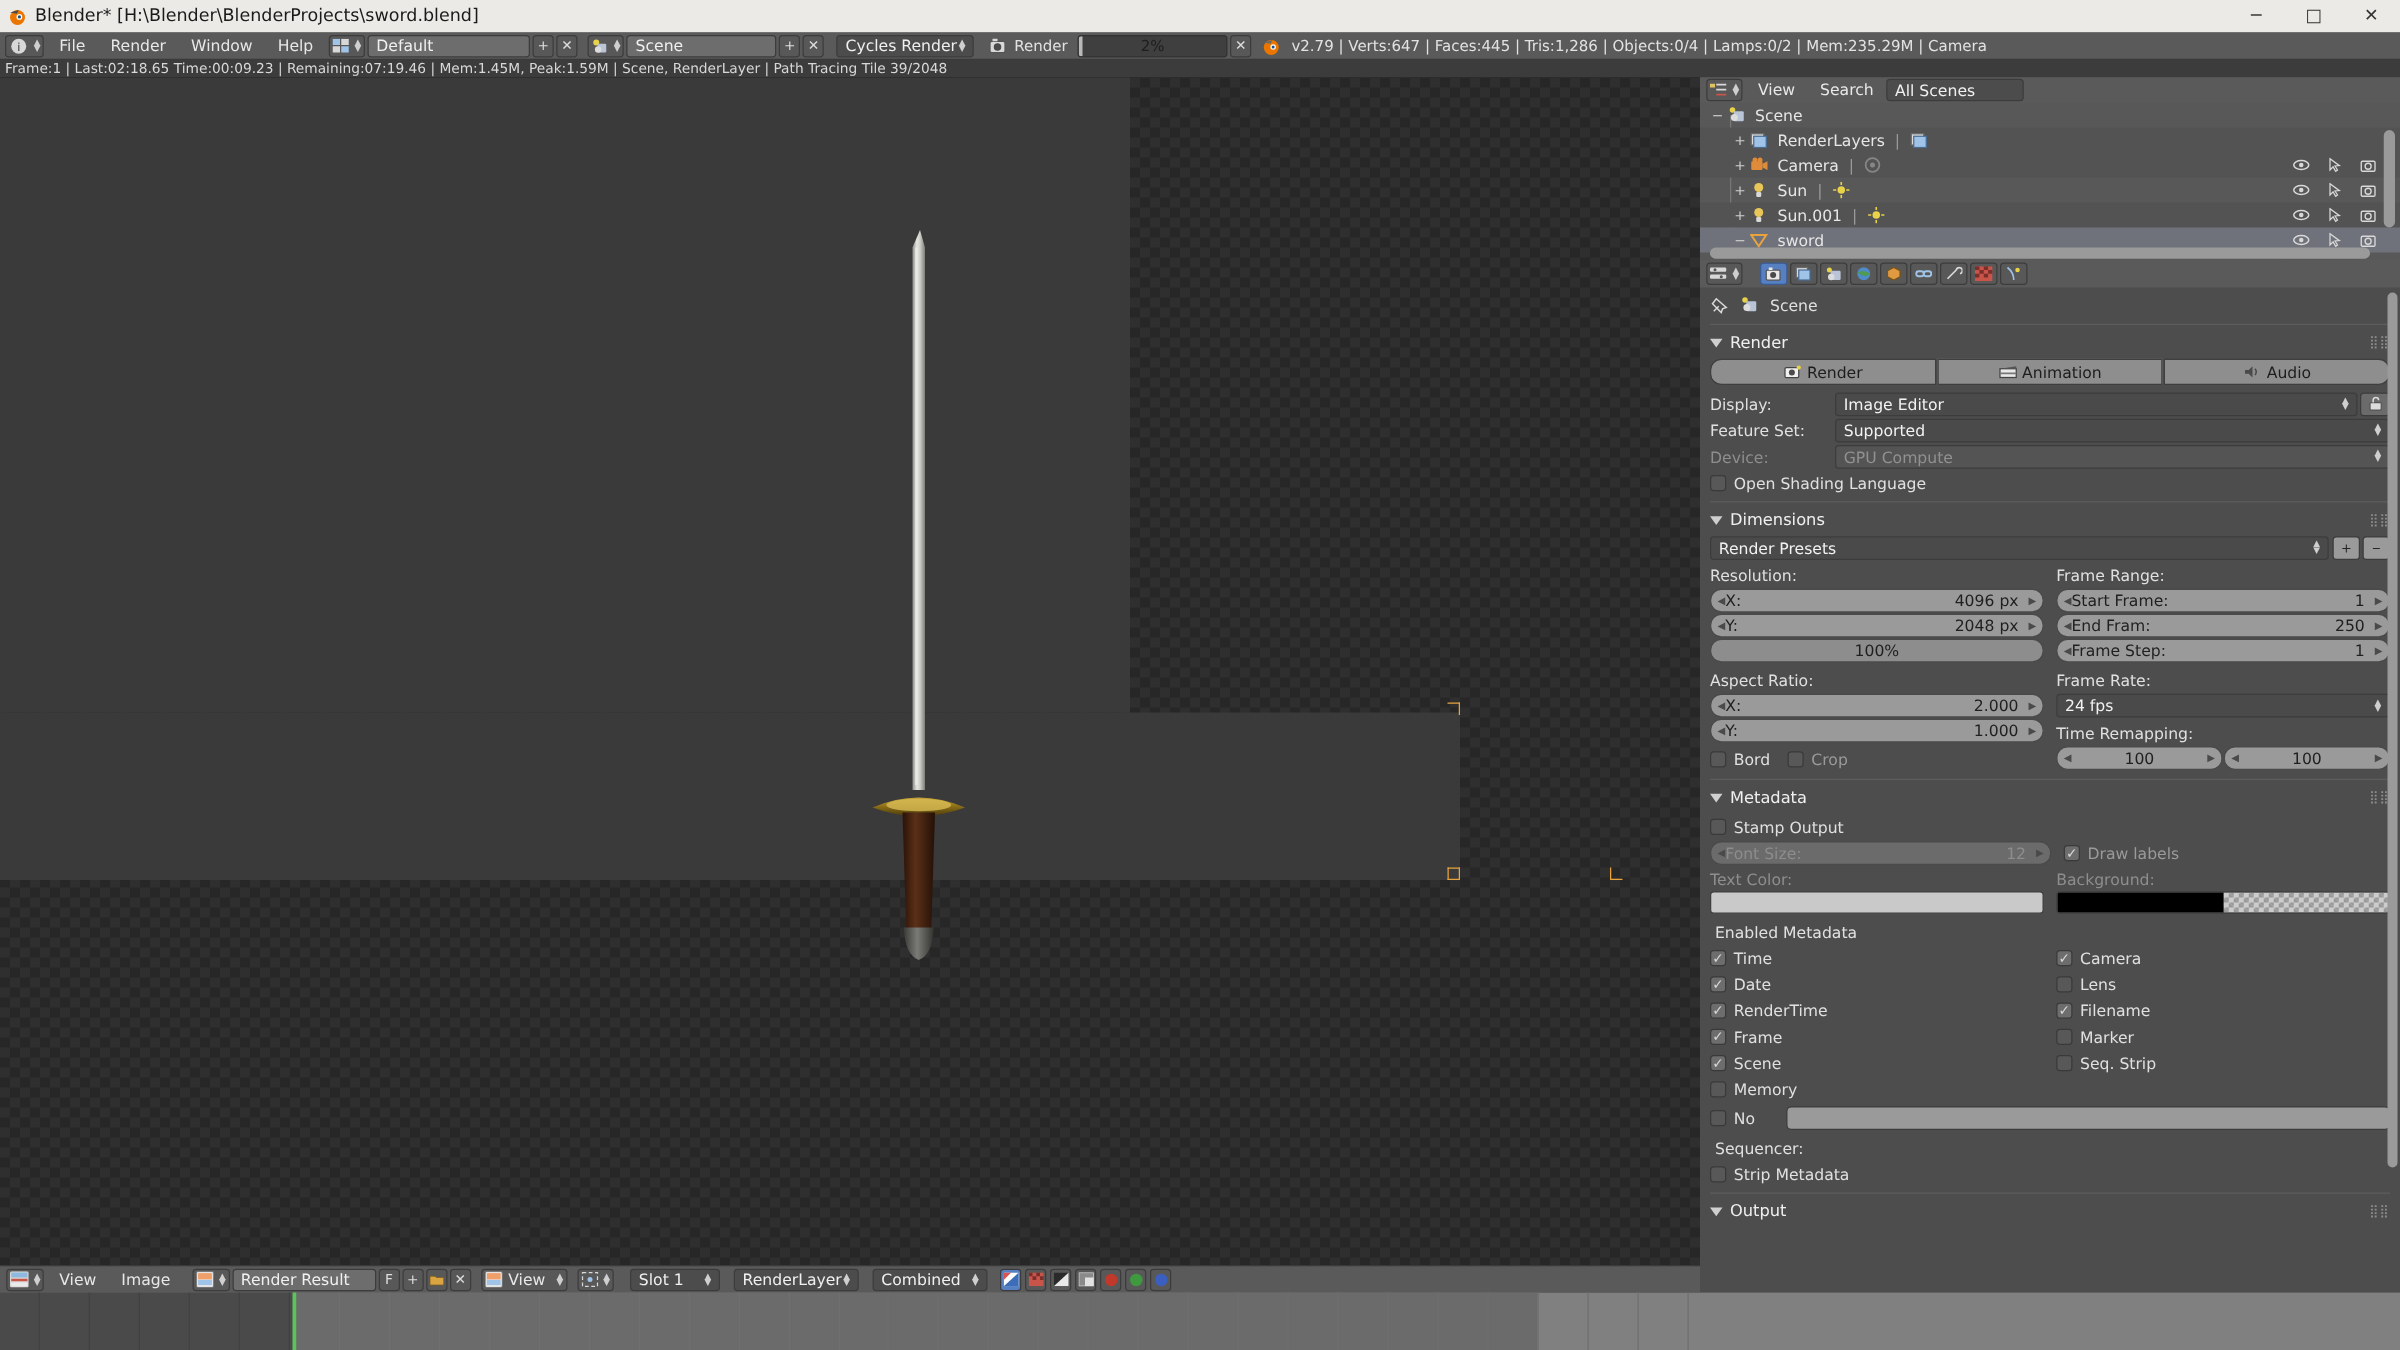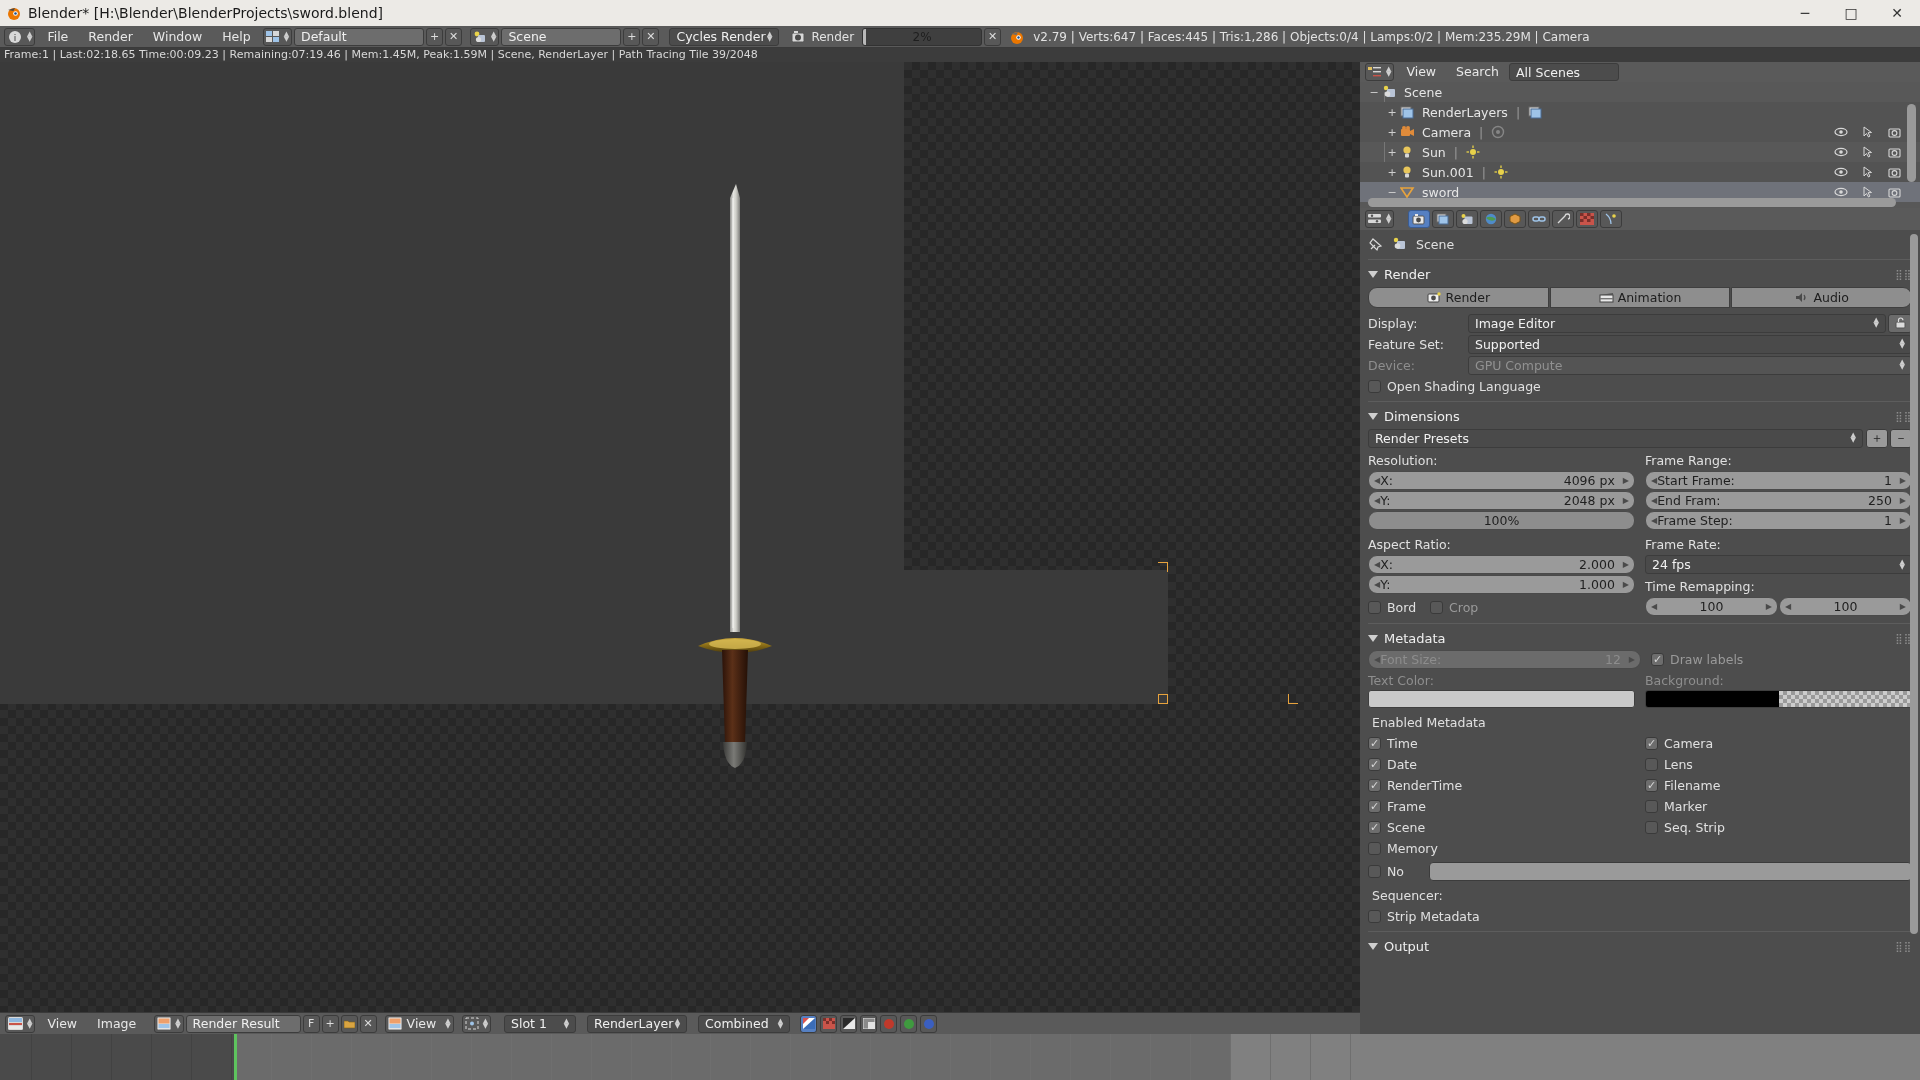--- a/index.html
+++ b/index.html
@@ -823,20 +823,24 @@
           </div>
 
           <div class="psep"></div>
 
           <div class="prow">
             <span class="tri"></span>
             <span class="ptitle" style="margin-left:6px;">Metadata</span>
             <span class="dots">⣿⣿</span>
           </div>
 
+          <div class="prow" style="margin-top:3px;">
+            <span class="chk"></span>
+            <span class="chklbl">Stamp Output</span>
+          </div>
 
           <div style="display:flex; gap:10px; margin-top:2px;">
             <div class="numfield dim" style="flex:1;">
               <span class="arrow">◀</span>
               <span>Font Size:</span>
               <span style="margin-left:auto;margin-right:8px;">12</span>
               <span class="arrow">▶</span>
             </div>
             <div style="flex:1;display:flex;align-items:center;">
               <span class="chk on">✓</span>

